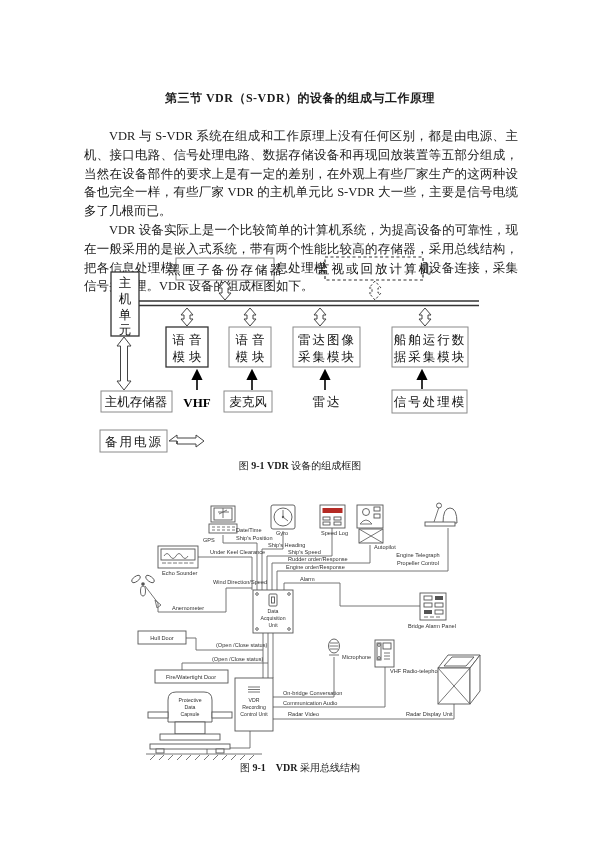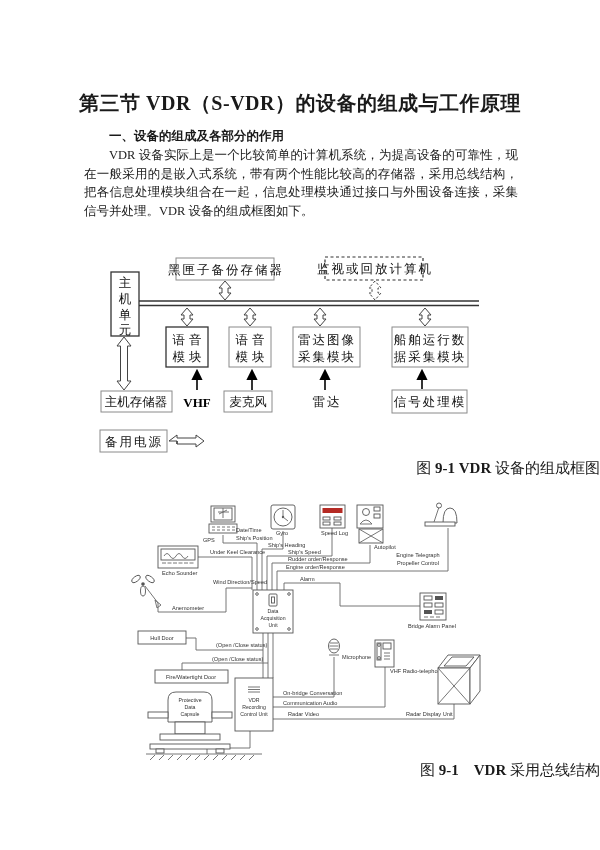--- a/index.html
+++ b/index.html
@@ -1,24 +1,24 @@
 <!DOCTYPE html>
 <html><head>
 <meta charset="utf-8">
 <style>
   html,body { margin:0; padding:0; background:#fff; }
   .page { position:relative; width:600px; height:850px; background:#fff; overflow:hidden;
           font-family:"Liberation Serif","DejaVu Serif",serif; color:#1a1a1a; }
   .title { position:absolute; top:90px; left:0; width:100%; text-align:center;
-           font-size:20px; font-weight:bold; letter-spacing:0.5px; }
+           font-size:12px; font-weight:bold; letter-spacing:0.5px; }
   .body-text { position:absolute; top:127px; left:84px; width:434px;
                font-size:12.5px; line-height:18.8px; text-align:justify; }
   .body-text p { margin:0; text-indent:2em; }
   .body-text .subhead { font-weight:600; }
-  .caption { position:absolute; left:0; width:100%; text-align:right; font-size:15px; }
+  .caption { position:absolute; left:0; width:100%; text-align:center; font-size:10px; }
   .caption b { font-family:"Liberation Serif",serif; }
   .cap1 { top:459px; }
   .cap2 { top:761px; }
   svg.diag { position:absolute; left:0; }
   .d1 { top:250px; }
   .d2 { top:495px; }
   
   .bx   { fill:#fff; stroke:#8a8a8a; stroke-width:1; }
   .bxd  { fill:#fff; stroke:#333; stroke-width:1.3; }
   .dash { fill:#fff; stroke:#333; stroke-width:1.2; stroke-dasharray:3 2.5; }
@@ -39,21 +39,21 @@
   .ibx  { font-family:"Liberation Sans","DejaVu Sans",sans-serif; font-size:5.2px; fill:#333; text-anchor:middle; }
 </style>
 </head>
 <body>
 
 <div class="page">
 
   <div class="title">第三节  VDR（S-VDR）的设备的组成与工作原理</div>
 
   <div class="body-text">
-    <p class="subhead">一、设备的组成及各部分的作用</p>
+    <p>VDR 与 S-VDR 系统在组成和工作原理上没有任何区别，都是由电源、主机、接口电路、信号处理电路、数据存储设备和再现回放装置等五部分组成，当然在设备部件的要求上是有一定的差别，在外观上有些厂家生产的这两种设备也完全一样，有些厂家 VDR 的主机单元比 S-VDR 大一些，主要是信号电缆多了几根而已。</p>
     <p>VDR 设备实际上是一个比较简单的计算机系统，为提高设备的可靠性，现在一般采用的是嵌入式系统，带有两个性能比较高的存储器，采用总线结构，把各信息处理模块组合在一起，信息处理模块通过接口与外围设备连接，采集信号并处理。VDR 设备的组成框图如下。</p>
   </div>
 
   <svg class="diag d1" width="600" height="210" viewBox="0 250 600 210">
     <defs>
       <marker id="ah" viewBox="0 0 10 10" refX="8" refY="5" markerWidth="7" markerHeight="7" orient="auto">
         <path d="M0,0 L10,5 L0,10 Z" fill="#000"></path>
       </marker>
     </defs>
 

